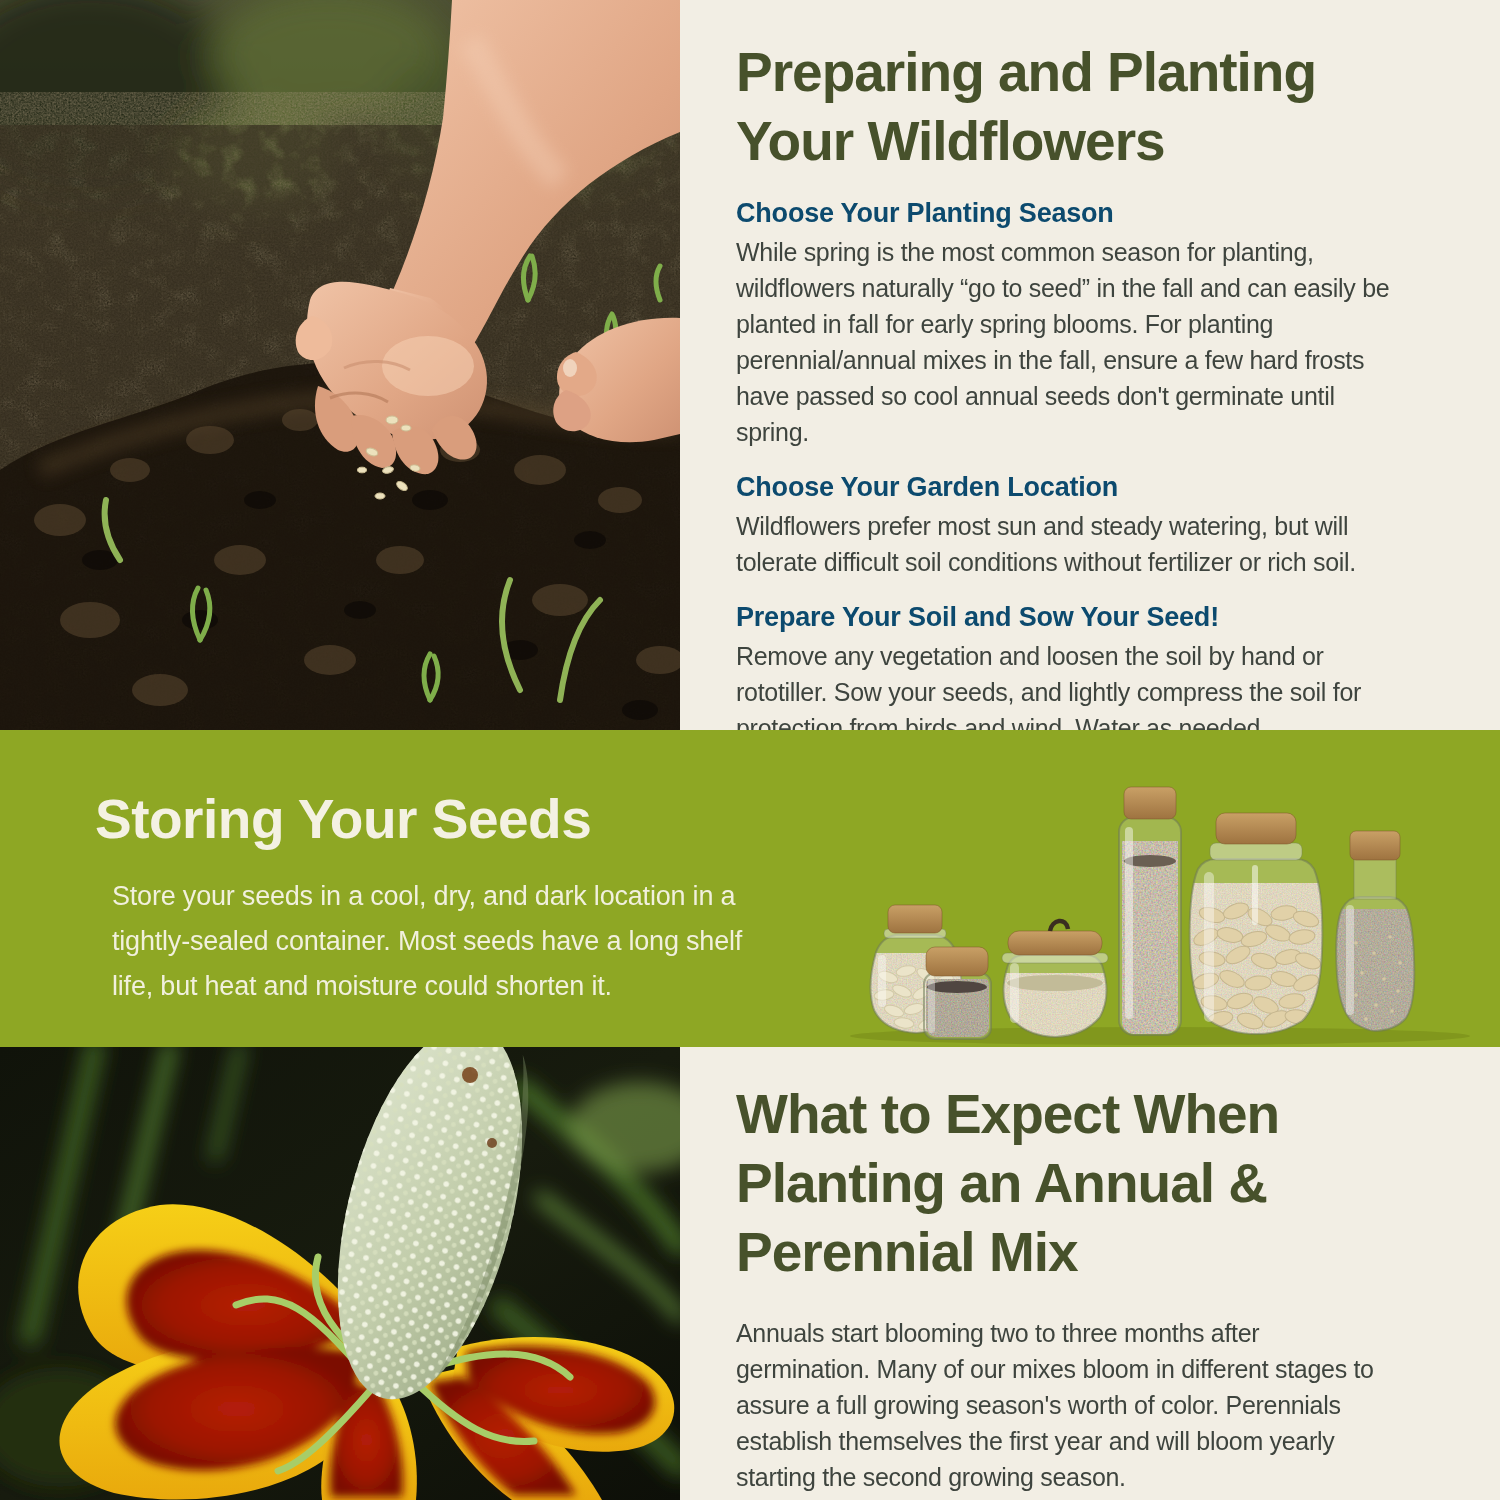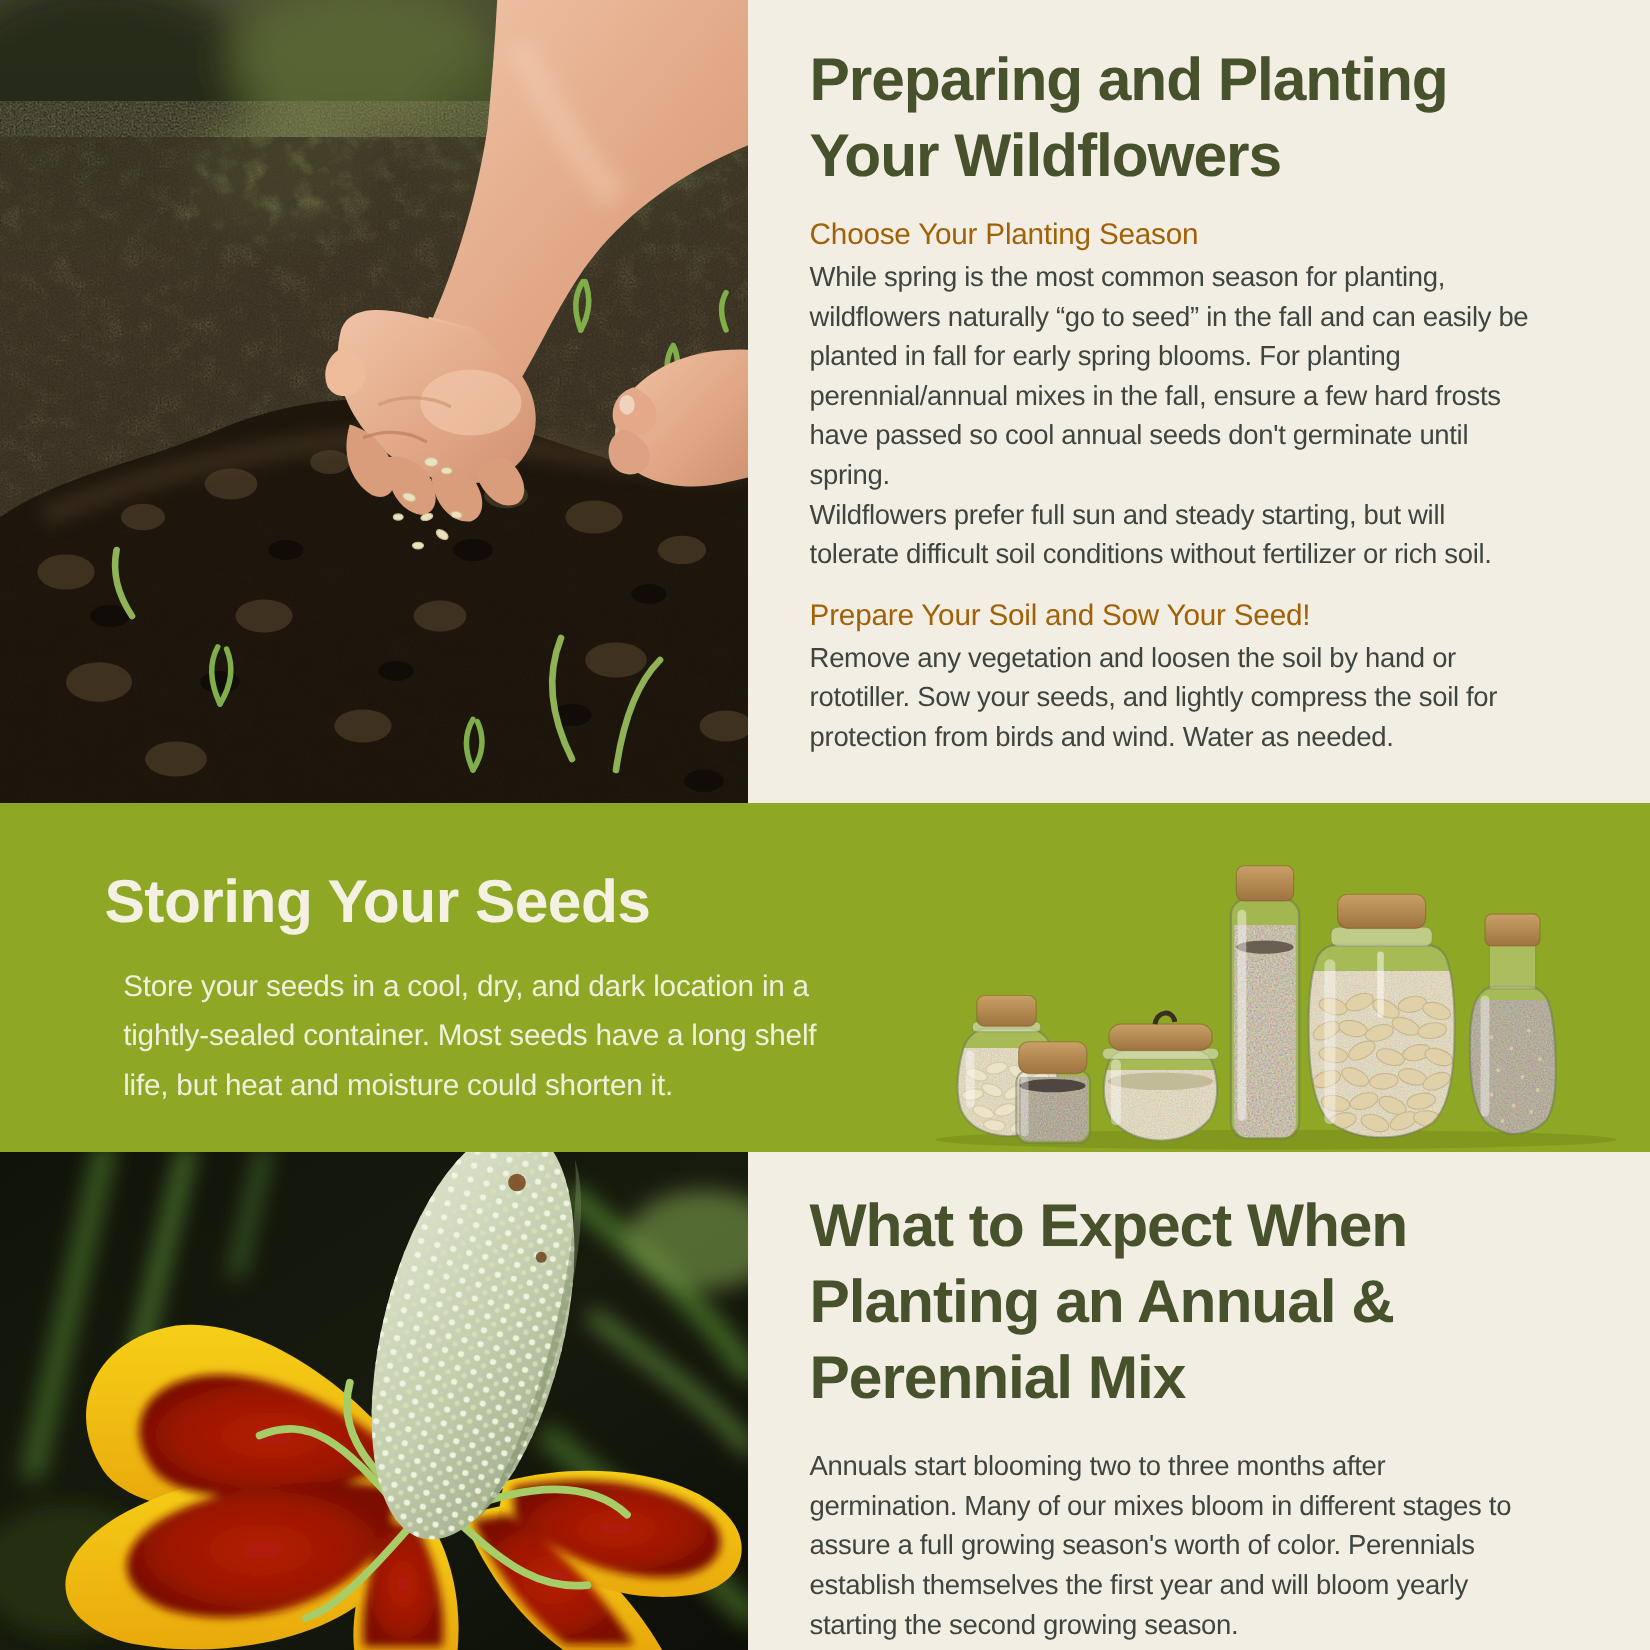--- a/index.html
+++ b/index.html
@@ -14,21 +14,21 @@
 
   .panel{position:absolute;left:680px;width:820px;background:#f2eee4;box-sizing:border-box}
   #panel-top{top:0;height:730px;padding:38px 8px 0 56px}
   #panel-bottom{top:1047px;height:331px;padding:33px 8px 0 56px}
 
   .title{
     font-size:55px;line-height:69px;font-weight:700;color:#47512b;
     letter-spacing:-1px;margin:0;white-space:pre-line;
   }
   .sub-heading{
-    font-size:27px;line-height:33px;font-weight:400;color:#a16207;
+    font-size:27px;line-height:33px;font-weight:700;color:#0c4a6e;
     margin:21px 0 4px 0;letter-spacing:-0.2px;
   }
   .body-text{
     font-size:25px;line-height:36px;color:#3e443e;margin:0;
     white-space:pre-line;letter-spacing:-0.3px;
   }
   #panel-bottom .body-text{margin-top:28px}
 
   .band{position:absolute;left:0;top:730px;width:1500px;height:364px;background:#8ea724;overflow:hidden}
   .band-inner{position:absolute;left:95px;top:58px}
@@ -169,21 +169,22 @@
   <div>
     <h2 class="sub-heading">Choose Your Planting Season</h2>
     <p class="body-text">While spring is the most common season for planting,
 wildflowers naturally “go to seed” in the fall and can easily be
 planted in fall for early spring blooms. For planting
 perennial/annual mixes in the fall, ensure a few hard frosts
 have passed so cool annual seeds don't germinate until
 spring.</p>
   </div>
   <div>
-    <p class="body-text">Wildflowers prefer full sun and steady starting, but will
+    <h2 class="sub-heading">Choose Your Garden Location</h2>
+    <p class="body-text">Wildflowers prefer most sun and steady watering, but will
 tolerate difficult soil conditions without fertilizer or rich soil.</p>
   </div>
   <div>
     <h2 class="sub-heading">Prepare Your Soil and Sow Your Seed!</h2>
     <p class="body-text">Remove any vegetation and loosen the soil by hand or
 rototiller. Sow your seeds, and lightly compress the soil for
 protection from birds and wind. Water as needed.</p>
   </div>
 </div>
 

